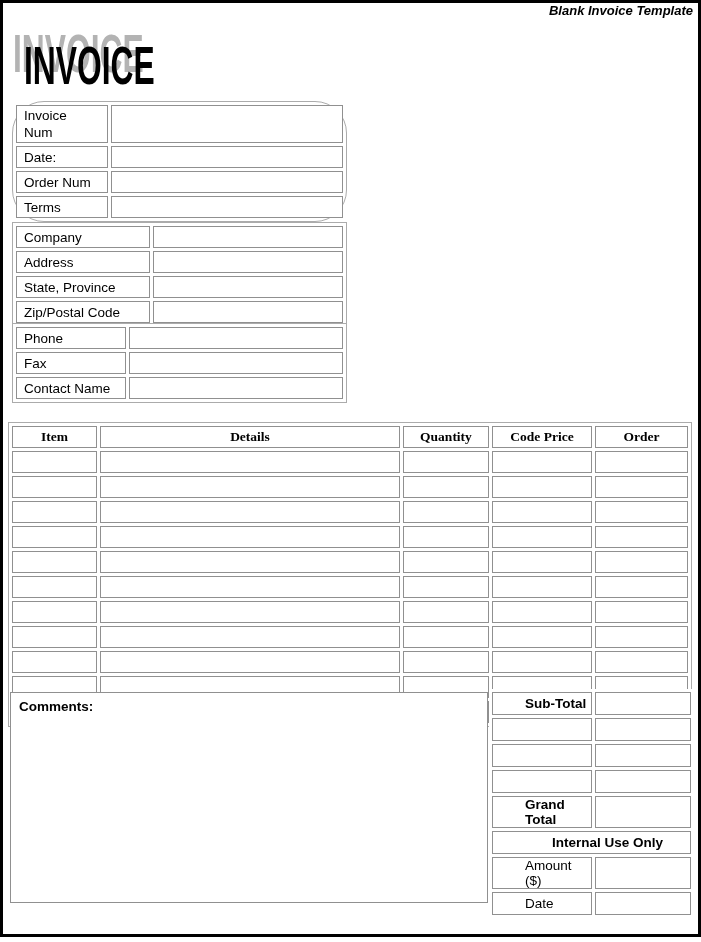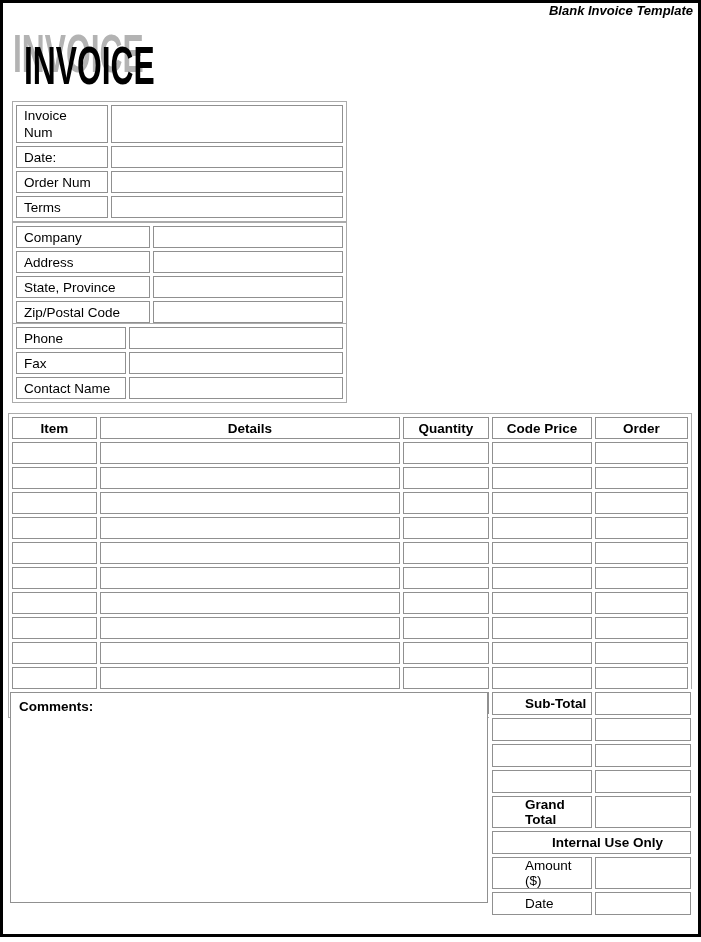--- a/index.html
+++ b/index.html
@@ -35,31 +35,31 @@
   .boxed { border:1px solid #ababab; }
   td, th {
     border:1px solid #909090; background:#fff; height:20px;
     font-size:13.5px; font-weight:normal; padding:0; vertical-align:middle;
     overflow:hidden;
   }
   td.lbl { text-align:left; padding:0 4px 0 7px; }
   td.val { }
 
   
-  .t-meta     { left:9px;  top:98px;  width:335px; }
+  .t-meta     { left:9px;  top:98px;  width:335px;border-radius:32px; }
   .t-meta     col.c1 { width:92px; }  .t-meta col.c2 { width:232px; }
   .t-meta .tall td { height:36px; }
   .t-meta .tall td.lbl { padding-right:34px; line-height:17px; }
   .t-customer { left:9px;  top:219px; width:335px; }
   .t-customer col.c1 { width:134px; } .t-customer col.c2 { width:190px; }
   .t-contact  { left:9px;  top:320px; width:335px; }
   .t-contact  col.c1 { width:110px; } .t-contact col.c2 { width:214px; }
 
   
-  .t-items { left:5px; top:410px; width:684px; }
+  .t-items { left:5px; top:419px; width:684px;font-family:Liberation Serif, serif; }
   .t-items col.ci { width:85px; }
   .t-items col.cd { width:300px; }
   .t-items col.cq { width:86px; }
   .t-items col.cu { width:100px; }
   .t-items col.ca { width:93px; }
   .t-items th { font-weight:bold; text-align:center; font-size:13.5px; }
 
   
   .comments-box {
     position:absolute; left:7px; top:689px; width:478px; height:211px;

